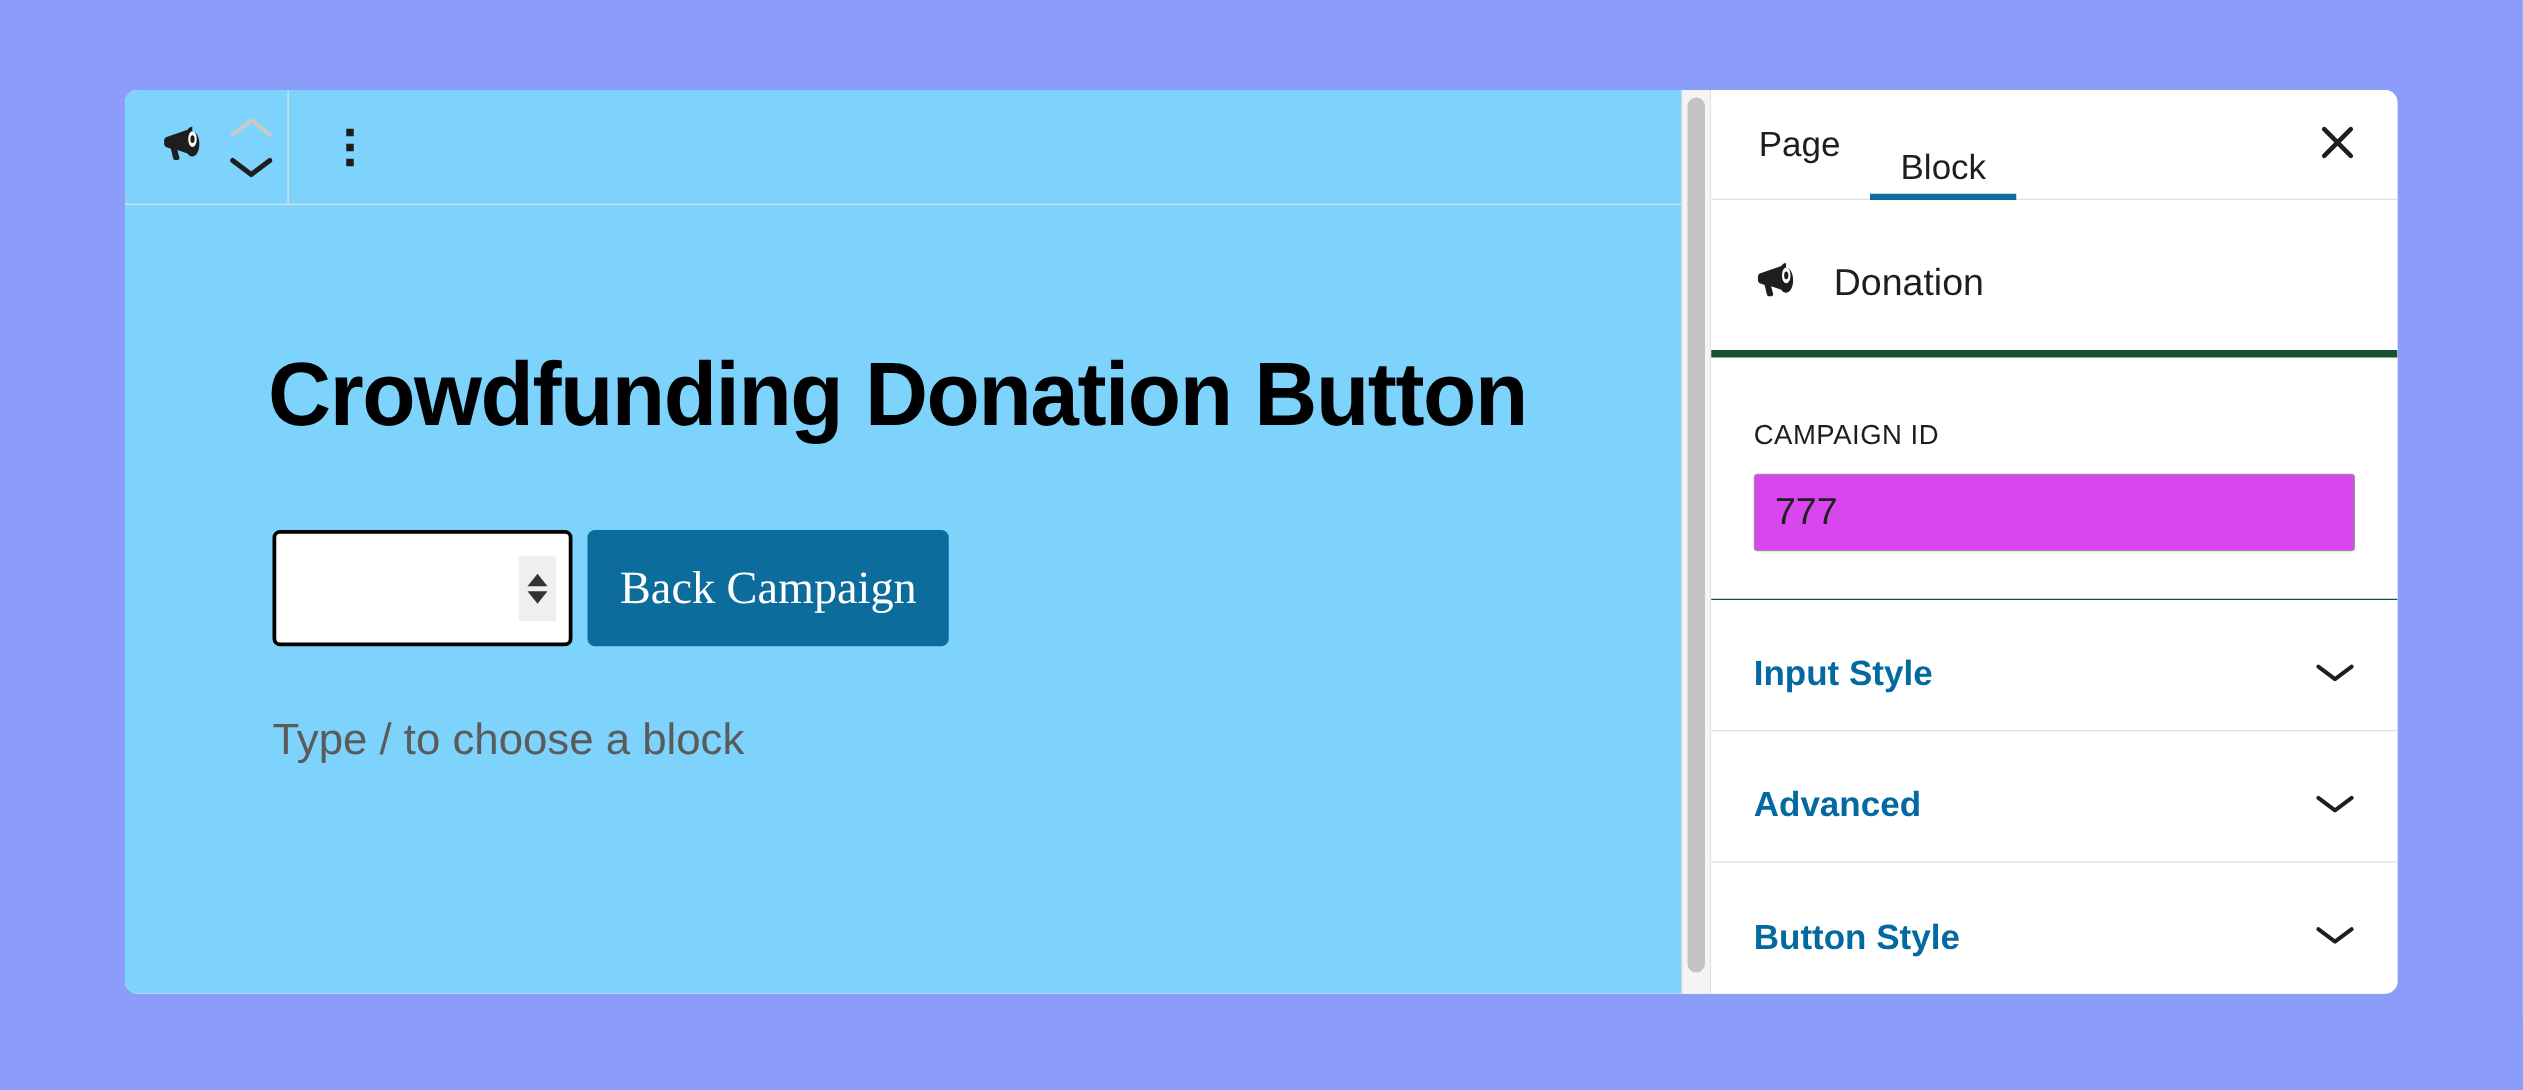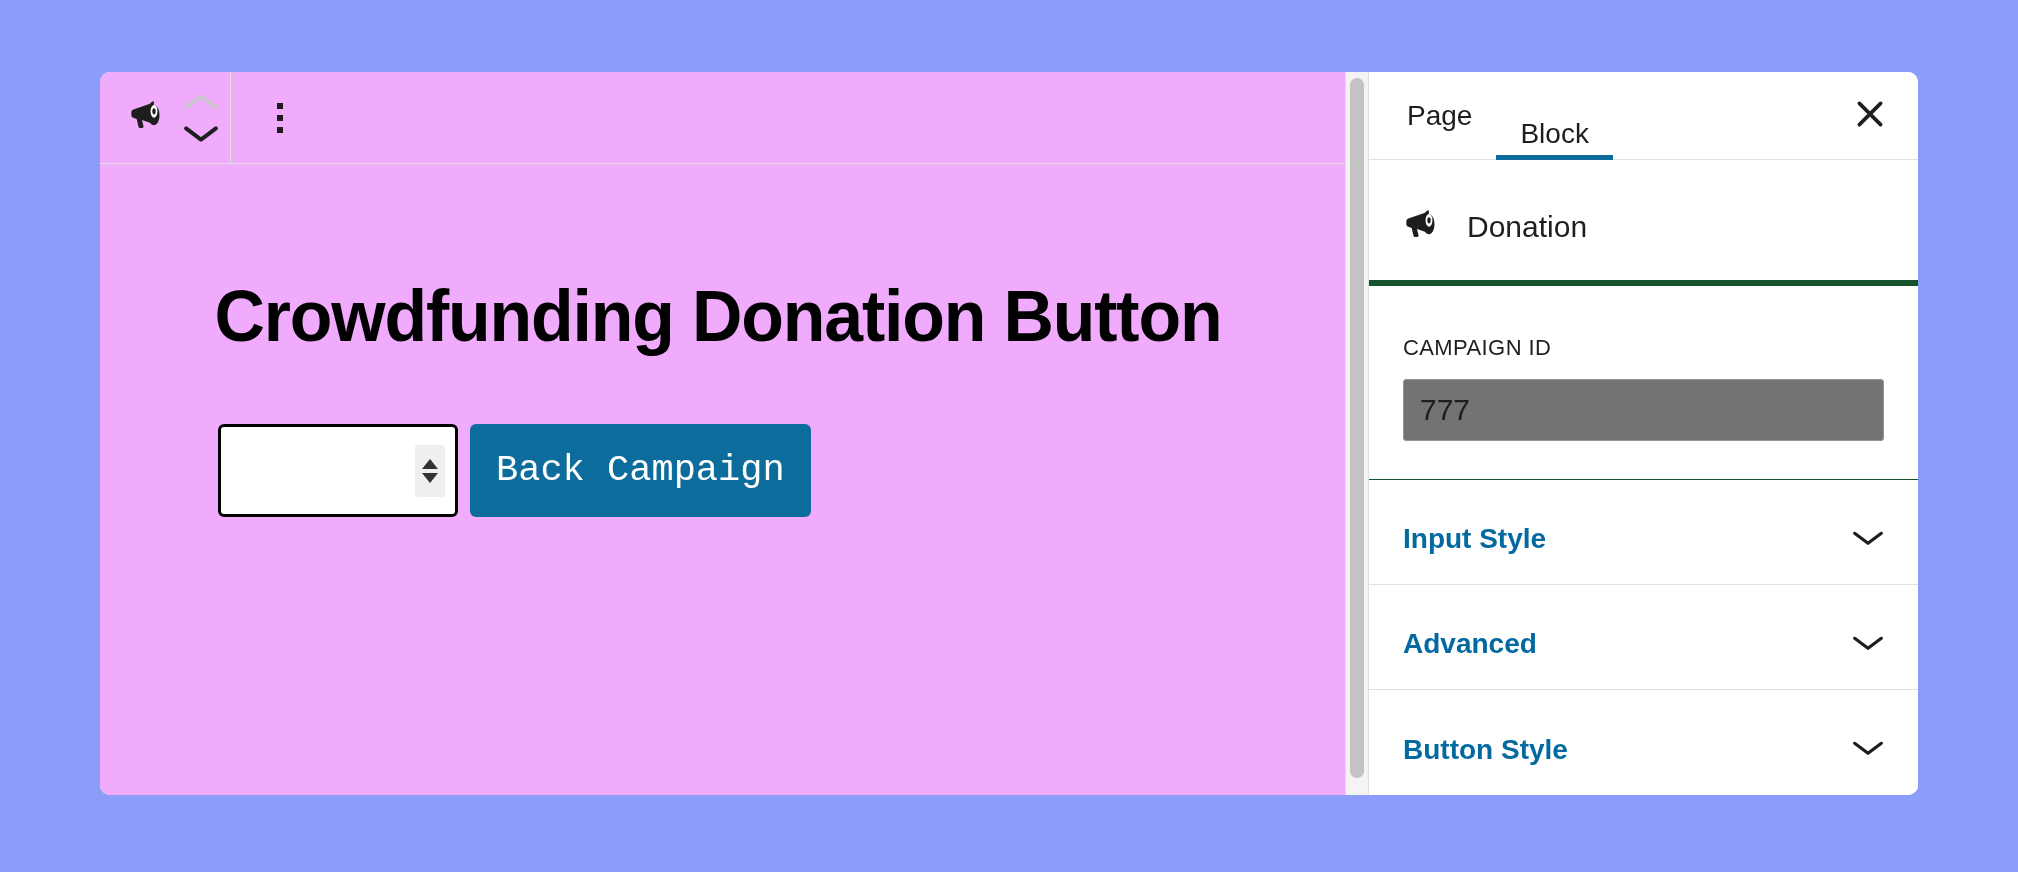--- a/index.html
+++ b/index.html
@@ -26,21 +26,21 @@
     border-radius: 10px;
     overflow: hidden;
     display: flex;
   }
 
   
   .editor-main {
     width: 1245px;
     height: 100%;
     position: relative;
-    background: #f0abfc;
+    background: #7dd3fc;
     flex: 0 0 1245px;
   }
 
   .block-toolbar {
     height: 92px;
     border-bottom: 1px solid #e0e0e0;
     display: flex;
     align-items: stretch;
   }
   .toolbar-group {
@@ -155,21 +155,21 @@
     border-top: 10px solid #333;
   }
 
   .back-btn {
     height: 93px;
     padding: 0 26px;
     background: #0c6c9c;
     color: #fff;
     border: none;
     border-radius: 6px;
-    font-family: Liberation Mono, monospace;
+    font-family: Liberation Serif, serif;
     font-size: 37px;
     line-height: 1;
     cursor: pointer;
     white-space: nowrap;
   }
 
   .block-placeholder {
     padding: 50px 0 0 118px;
     font-size: 35px;
     color: #5b5b5b;
@@ -273,21 +273,21 @@
   }
   .sb-input {
     width: 100%;
     height: 62px;
     border: 1px solid #949494;
     border-radius: 3px;
     padding: 0 16px;
     font-size: 30px;
     color: #1e1e1e;
     font-family: "Liberation Sans", sans-serif;
-    background: #737373;
+    background: #d946ef;
     outline: none;
   }
 
   .sb-panel {
     height: 94px;
     border-bottom: 1px solid #e0e0e0;
     display: flex;
     align-items: center;
     justify-content: space-between;
     padding: 0 34px;
@@ -355,20 +355,21 @@
         <div class="amount-input">
           <span></span>
           <div class="spinner">
             <span class="tri-up"></span>
             <span class="tri-down"></span>
           </div>
         </div>
         <button class="back-btn">Back Campaign</button>
       </div>
 
+      <div class="block-placeholder">Type / to choose a block</div>
     </div>
   </div>
 
   <div class="scroll-track">
     <div class="scroll-thumb"></div>
   </div>
 
   <div class="sidebar">
 
     <div class="sb-tabs">

